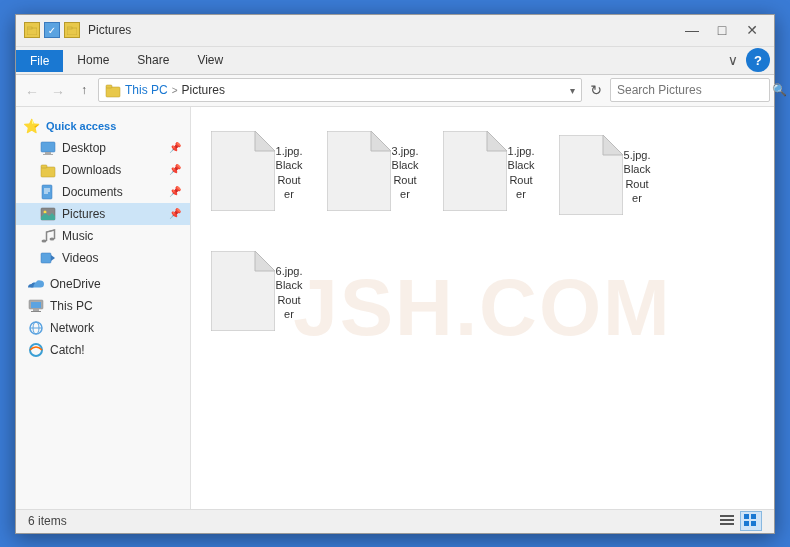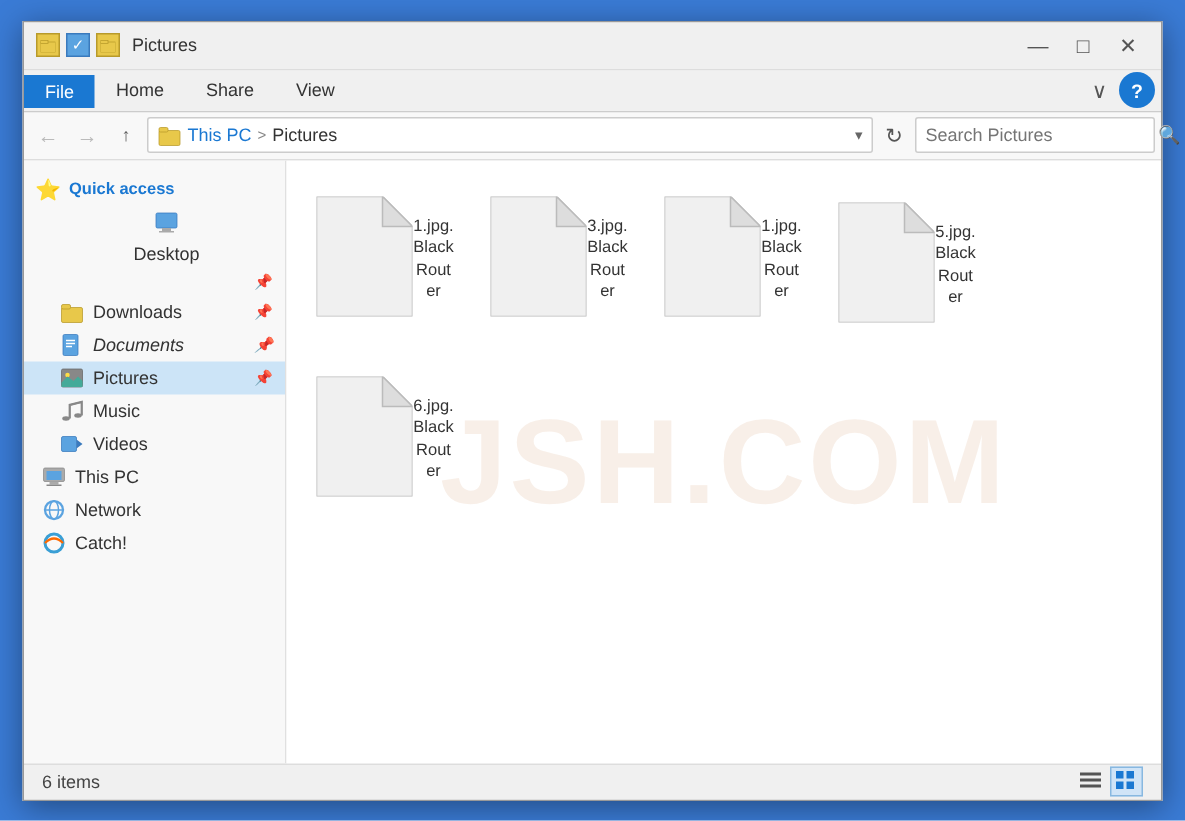--- a/index.html
+++ b/index.html
@@ -374,42 +374,42 @@
   </div>
 
   <div class="main">
 
     <div class="sidebar">
 
       <div class="sidebar-item section-header">
         <span class="sidebar-icon">⭐</span>
         <span>Quick access</span>
       </div>
-      <div class="sidebar-item" style="padding-left:24px;flex-direction:column;">
+      <div class="sidebar-item" style="padding-left:24px;">
         <span class="sidebar-icon">
           <svg width="16" height="16" viewBox="0 0 16 16">
               <rect x="1" y="2" width="14" height="10" fill="#5ba3e0" stroke="#3a7abd" stroke-width="0.5" rx="1"></rect>
               <rect x="5" y="12" width="6" height="2" fill="#aaa"></rect>
               <rect x="3" y="14" width="10" height="1" fill="#aaa"></rect>
             </svg>
         </span>
         <span>Desktop</span>
         <span class="pin-icon">📌</span>
       </div>
       <div class="sidebar-item" style="padding-left:24px;">
         <span class="sidebar-icon">
           <svg width="16" height="16" viewBox="0 0 16 16">
               <rect x="1" y="5" width="14" height="10" fill="#e8c84a" stroke="#b89a2a" stroke-width="0.5" rx="1"></rect>
               <rect x="1" y="3" width="6" height="3" fill="#e8c84a" stroke="#b89a2a" stroke-width="0.5" rx="1"></rect>
             </svg>
         </span>
         <span>Downloads</span>
         <span class="pin-icon">📌</span>
       </div>
-      <div class="sidebar-item" style="padding-left:24px;font-style:italic;">
+      <div class="sidebar-item" style="padding-left:24px;">
         <span class="sidebar-icon">
           <svg width="16" height="16" viewBox="0 0 16 16">
               <rect x="2" y="1" width="10" height="14" fill="#5ba3e0" stroke="#3a7abd" stroke-width="0.5" rx="1"></rect>
               <line x1="4" y1="5" x2="10" y2="5" stroke="white" stroke-width="1"></line>
               <line x1="4" y1="7" x2="10" y2="7" stroke="white" stroke-width="1"></line>
               <line x1="4" y1="9" x2="8" y2="9" stroke="white" stroke-width="1"></line>
             </svg>
         </span>
         <span>Documents</span>
         <span class="pin-icon">📌</span>
@@ -439,20 +439,29 @@
       <div class="sidebar-item" style="padding-left:24px;">
         <span class="sidebar-icon">
           <svg width="16" height="16" viewBox="0 0 16 16">
               <rect x="1" y="3" width="10" height="10" fill="#5ba3e0" stroke="#3a7abd" stroke-width="0.5" rx="1"></rect>
               <polygon points="11,5 15,8 11,11" fill="#3a7abd"></polygon>
             </svg>
         </span>
         <span>Videos</span>
       </div>
 
+      <div class="sidebar-item" style="margin-top:4px;">
+        <span class="sidebar-icon">
+          <svg width="18" height="12" viewBox="0 0 18 12">
+              <path d="M3,10 Q3,4 9,4 Q10,1 14,2 Q18,2 18,6 Q18,10 14,10 Z" fill="#5ba3e0"></path>
+              <path d="M0,10 Q0,6 4,6 Q5,4 8,5 Q6,7 6,10 Z" fill="#3a7abd"></path>
+            </svg>
+        </span>
+        <span>OneDrive</span>
+      </div>
 
       <div class="sidebar-item">
         <span class="sidebar-icon">
           <svg width="16" height="16" viewBox="0 0 16 16">
               <rect x="1" y="2" width="14" height="9" fill="#aaa" stroke="#888" stroke-width="0.5" rx="1"></rect>
               <rect x="3" y="4" width="10" height="6" fill="#5ba3e0"></rect>
               <rect x="5" y="11" width="6" height="2" fill="#aaa"></rect>
               <rect x="3" y="13" width="10" height="1" fill="#888"></rect>
             </svg>
         </span>

